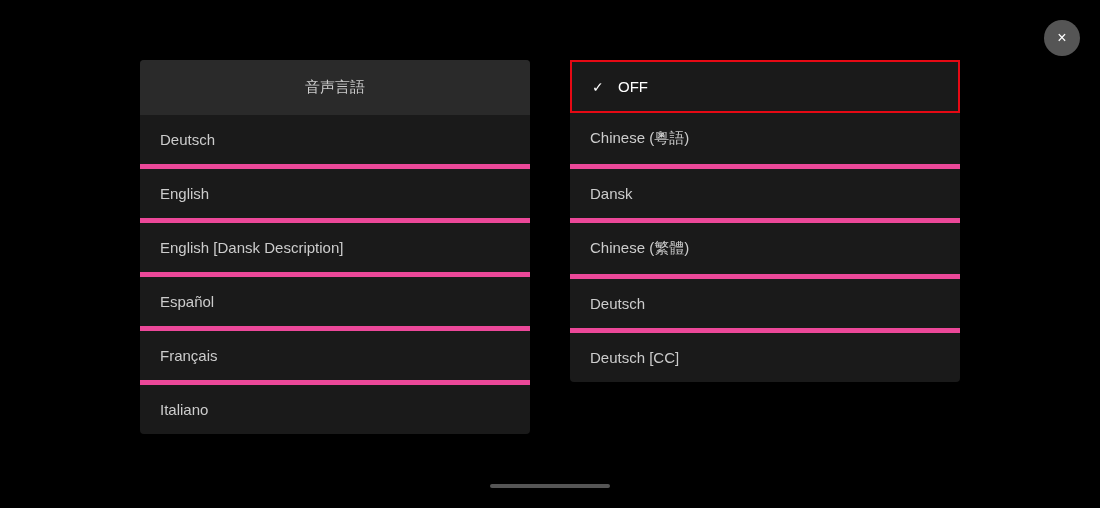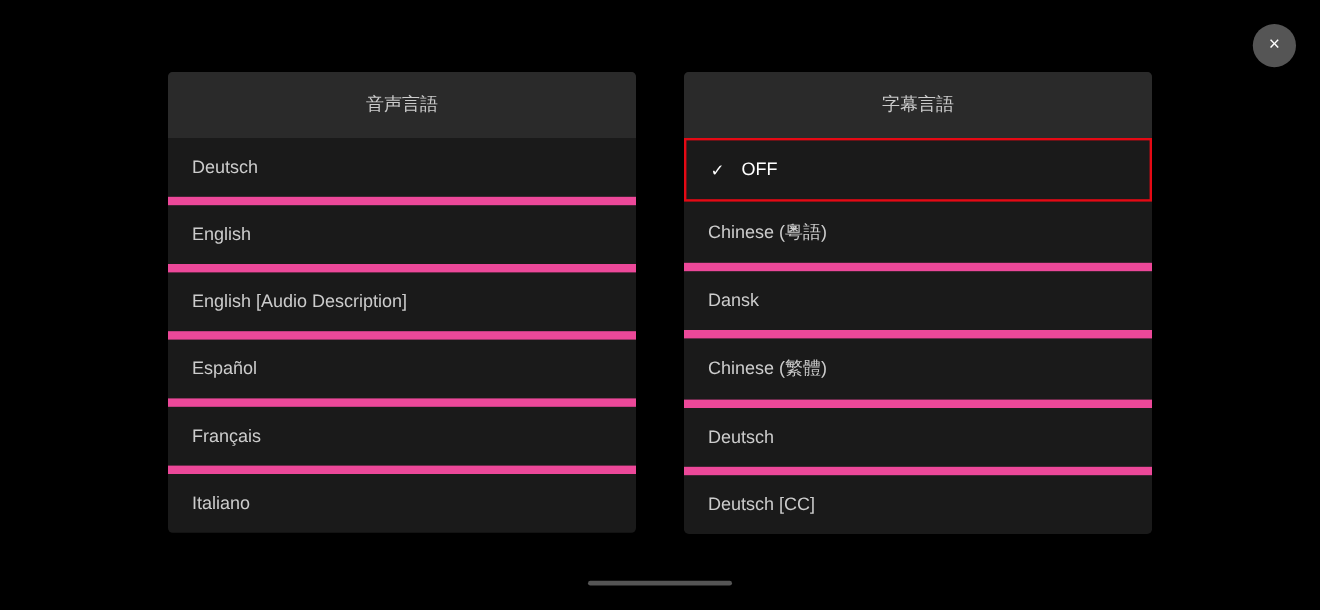--- a/index.html
+++ b/index.html
@@ -62,21 +62,21 @@
     }
 
     .panel-list {
       list-style: none;
     }
 
     .panel-list li {
       padding: 16px 20px;
       font-size: 15px;
       color: #ccc;
-      border-bottom: 7px solid #ec4899;
+      border-bottom: 5px solid #ec4899;
       cursor: pointer;
       display: flex;
       align-items: center;
       gap: 10px;
     }
 
     .panel-list li:last-child {
       border-bottom: none;
     }
 
@@ -119,38 +119,37 @@
     <div class="panel-header">音声言語</div>
     <ul class="panel-list">
 
     <li>
           <span>Deutsch</span>
         </li>
         <li>
           <span>English</span>
         </li>
         <li>
-          <span>English [Audio Description]</span>
+          <span>English [Dansk Description]</span>
         </li>
         <li>
           <span>Español</span>
         </li>
         <li>
           <span>Français</span>
         </li>
         <li>
           <span>Italiano</span>
         </li>
       </ul>
   </div>
 
   <div class="gap-between"></div>
 
   <div class="panel">
-    <div class="panel-header">字幕言語</div>
     <ul class="panel-list">
 
     <li class="selected-item">
           <span class="checkmark">✓</span>
           <span>OFF</span>
         </li>
         <li>
           <span>Chinese (粵語)</span>
         </li>
         <li>

